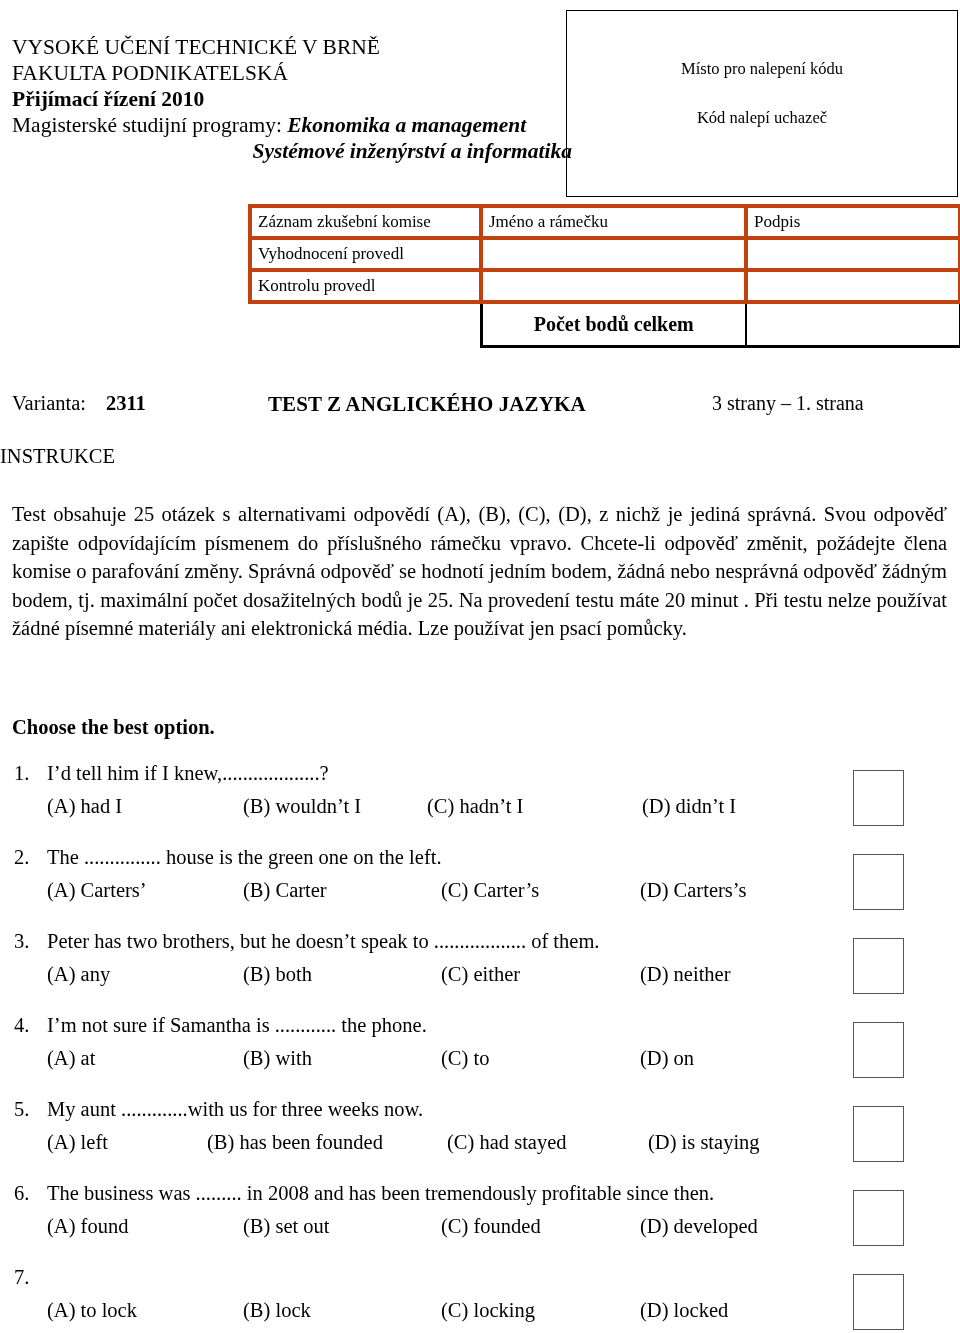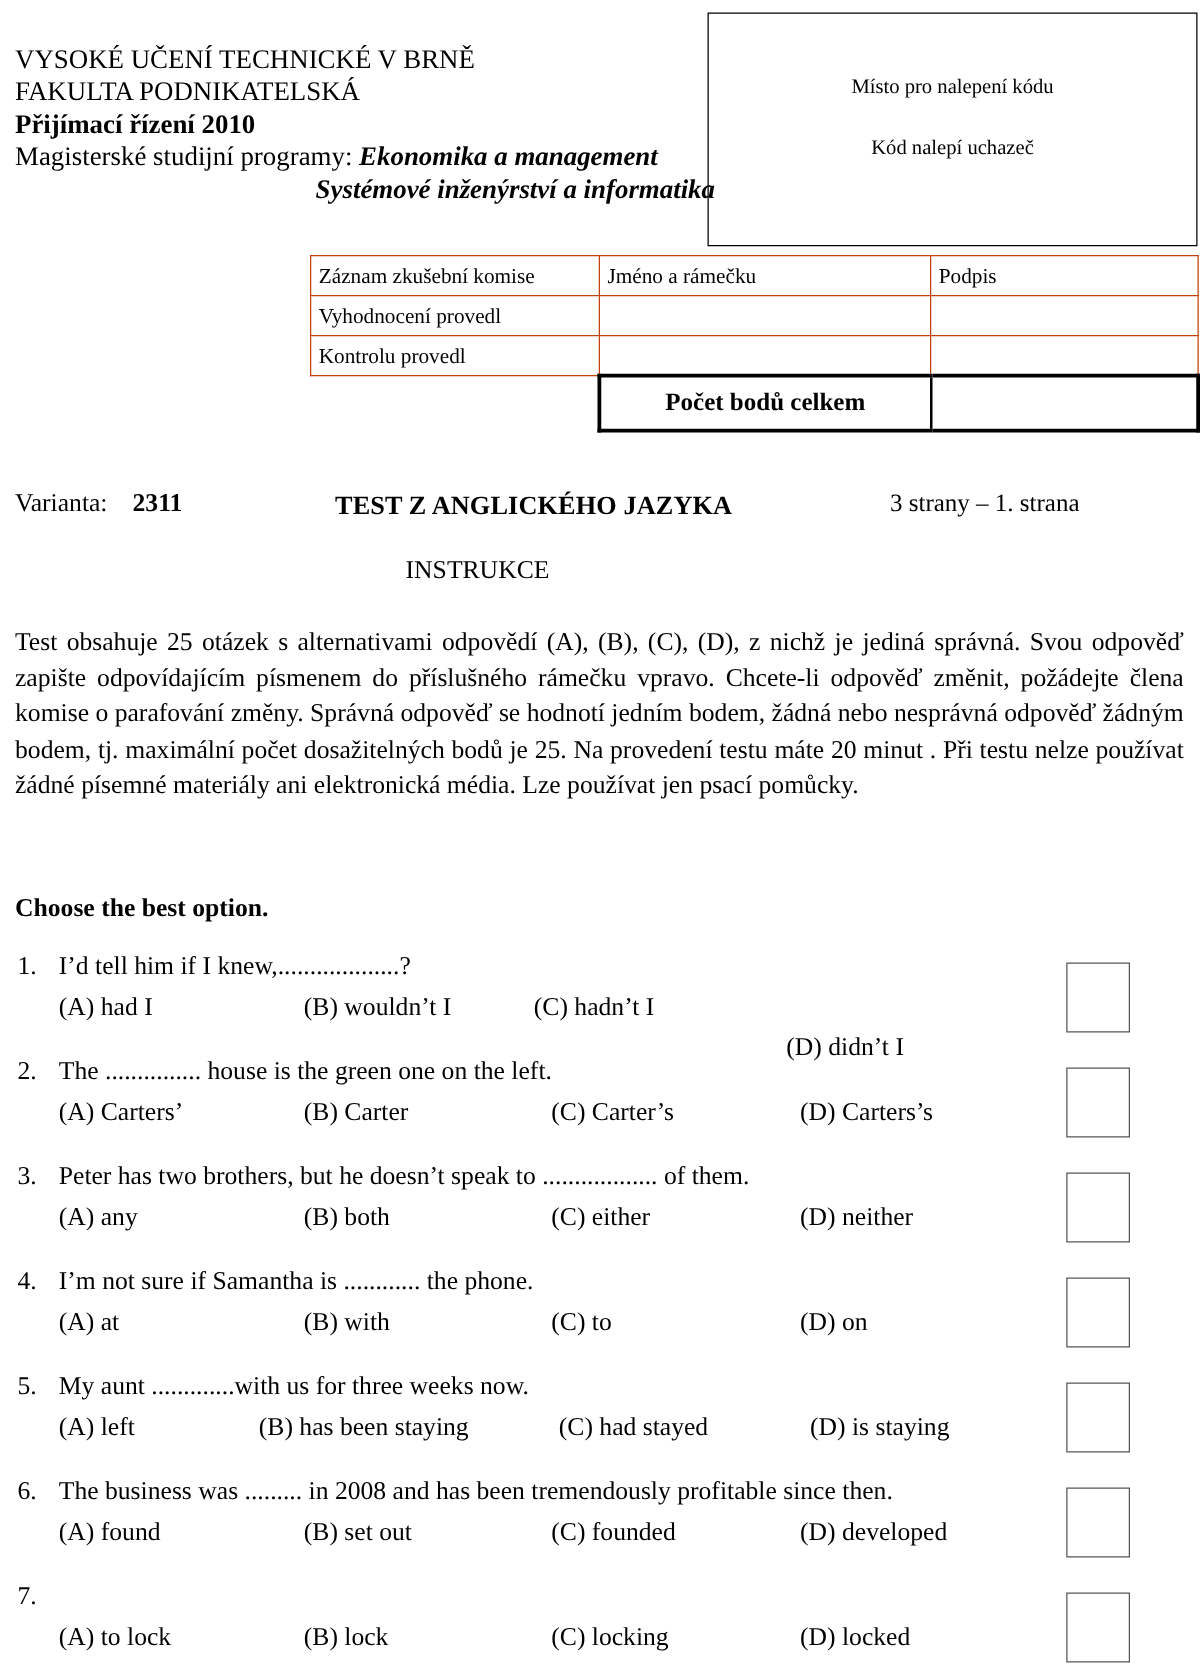--- a/index.html
+++ b/index.html
@@ -60,21 +60,21 @@
   
   .committee-table {
     position: absolute;
     left: 248px;
     top: 204px;
     width: 710px;
     border-collapse: collapse;
     table-layout: fixed;
   }
   .committee-table td {
-    border: 1px solid #c2410c;
+    border: 4px solid #c2410c;
     font-size: 17px;
     padding: 2px 6px;
     vertical-align: middle;
     height: 32px;
     box-sizing: border-box;
   }
   .col-label { width: 231px; }
   .col-name  { width: 265px; }
   .col-sign  { width: 214px; }
   td.cell-blank { }
@@ -129,21 +129,21 @@
     left: 712px;
     top: 0;
     font-size: 20px;
   }
 
   .instrukce {
     position: absolute;
     left: 0;
     top: 445px;
     width: 764px;
-    text-align: center;
+    text-align: left;
     font-size: 20.5px;
   }
 
   .instructions {
     position: absolute;
     left: 12px;
     top: 500px;
     width: 935px;
     font-size: 20.5px;
     line-height: 28.5px;
@@ -263,21 +263,21 @@
 <div class="choose-heading">Choose the best option.</div>
 
 <div class="questions">
     <div class="question">
       <div class="q-num">1.</div>
       <div class="q-text">I’d tell him if I knew,...................?</div>
       <div class="q-options">
         <div class="q-opt" style="left: 47px;">(A) had I</div>
         <div class="q-opt" style="left: 243px;">(B) wouldn’t I</div>
         <div class="q-opt" style="left: 427px;">(C) hadn’t I</div>
-        <div class="q-opt" style="left: 629px; margin-top: 32px;">(D) didn’t I</div>
+        <div class="q-opt" style="left: 642px;">(D) didn’t I</div>
       </div>
       <div class="answer-box"></div>
     </div>
     <div class="question">
       <div class="q-num">2.</div>
       <div class="q-text">The ............... house is the green one on the left.</div>
       <div class="q-options">
         <div class="q-opt" style="left: 47px;">(A) Carters’</div>
         <div class="q-opt" style="left: 243px;">(B) Carter</div>
         <div class="q-opt" style="left: 441px;">(C) Carter’s</div>
@@ -305,21 +305,21 @@
         <div class="q-opt" style="left: 441px;">(C) to</div>
         <div class="q-opt" style="left: 640px;">(D) on</div>
       </div>
       <div class="answer-box"></div>
     </div>
     <div class="question">
       <div class="q-num">5.</div>
       <div class="q-text">My aunt .............with us for three weeks now.</div>
       <div class="q-options">
         <div class="q-opt" style="left: 47px;">(A) left</div>
-        <div class="q-opt" style="left: 207px;">(B) has been staying</div>
+        <div class="q-opt" style="left: 207px;">(B) has been founded</div>
         <div class="q-opt" style="left: 447px;">(C) had stayed</div>
         <div class="q-opt" style="left: 648px;">(D) is staying</div>
       </div>
       <div class="answer-box"></div>
     </div>
     <div class="question">
       <div class="q-num">6.</div>
       <div class="q-text">The business was ......... in 2008 and has been tremendously profitable since then.</div>
       <div class="q-options">
         <div class="q-opt" style="left: 47px;">(A) found</div>

